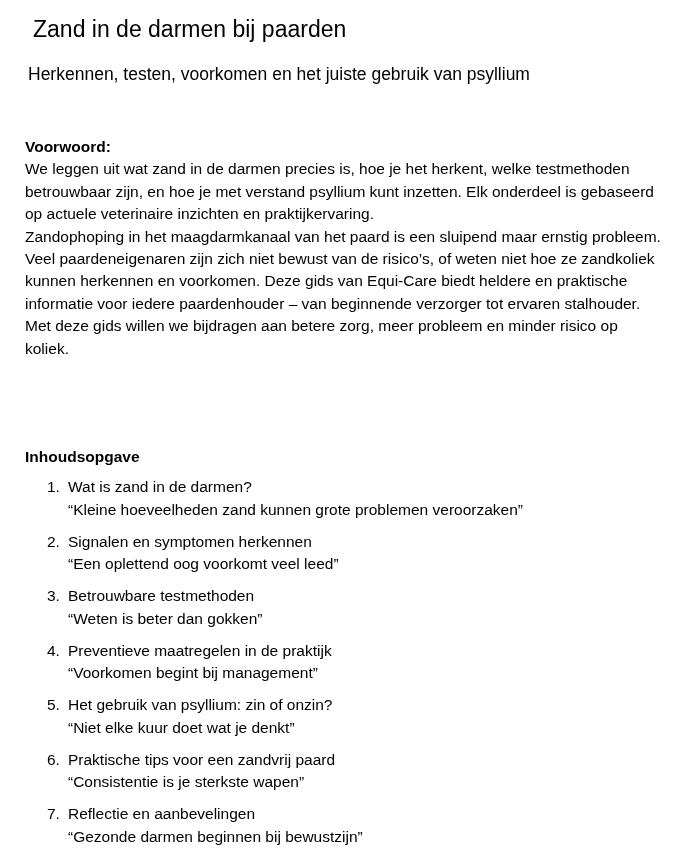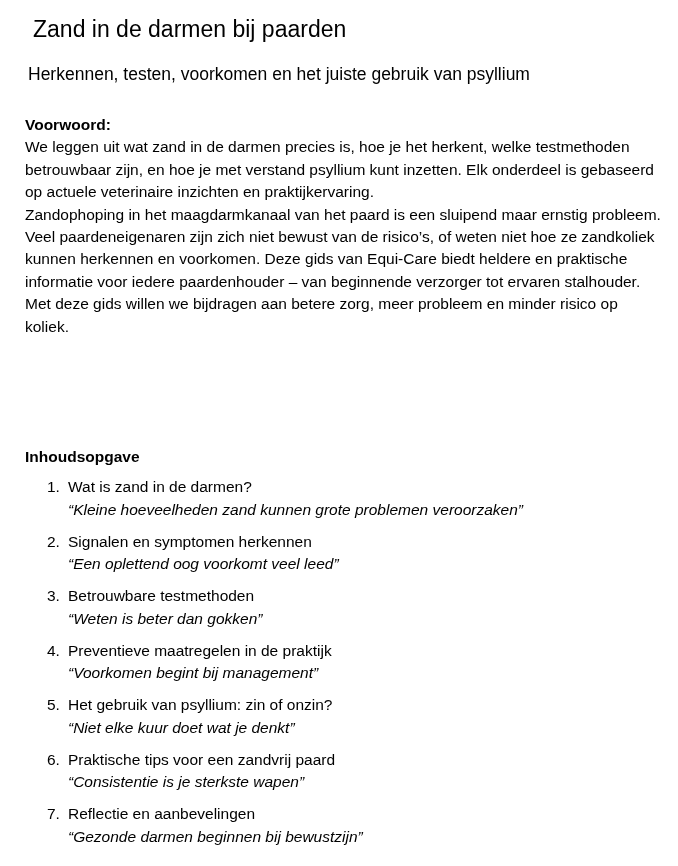--- a/index.html
+++ b/index.html
@@ -37,21 +37,21 @@
       top: 59px;
       font-size: 17.5px;
       line-height: 24px;
       margin: 3px;
       font-weight: normal;
       white-space: nowrap;
     }
     .foreword {
       position: absolute;
       left: 0;
-      top: 114px;
+      top: 136px;
       width: 640px;
       font-size: 15.5px;
       line-height: 22.4px;
     }
     .foreword-heading {
       font-weight: bold;
       display: block;
     }
     .foreword p {
       margin: 0;
@@ -82,21 +82,20 @@
     .toc-num {
       position: absolute;
       left: 22px;
       top: 0;
     }
     .toc-title {
       display: block;
     }
     .toc-quote {
       display: block;
-      font-style: italic;
     }
   </style>
 </head>
 <body>
 
 <div class="page">
   <h1 class="title">Zand in de darmen bij paarden</h1>
   <h2 class="subtitle">Herkennen, testen, voorkomen en het juiste gebruik van psyllium</h2>
 
   <section class="foreword">

